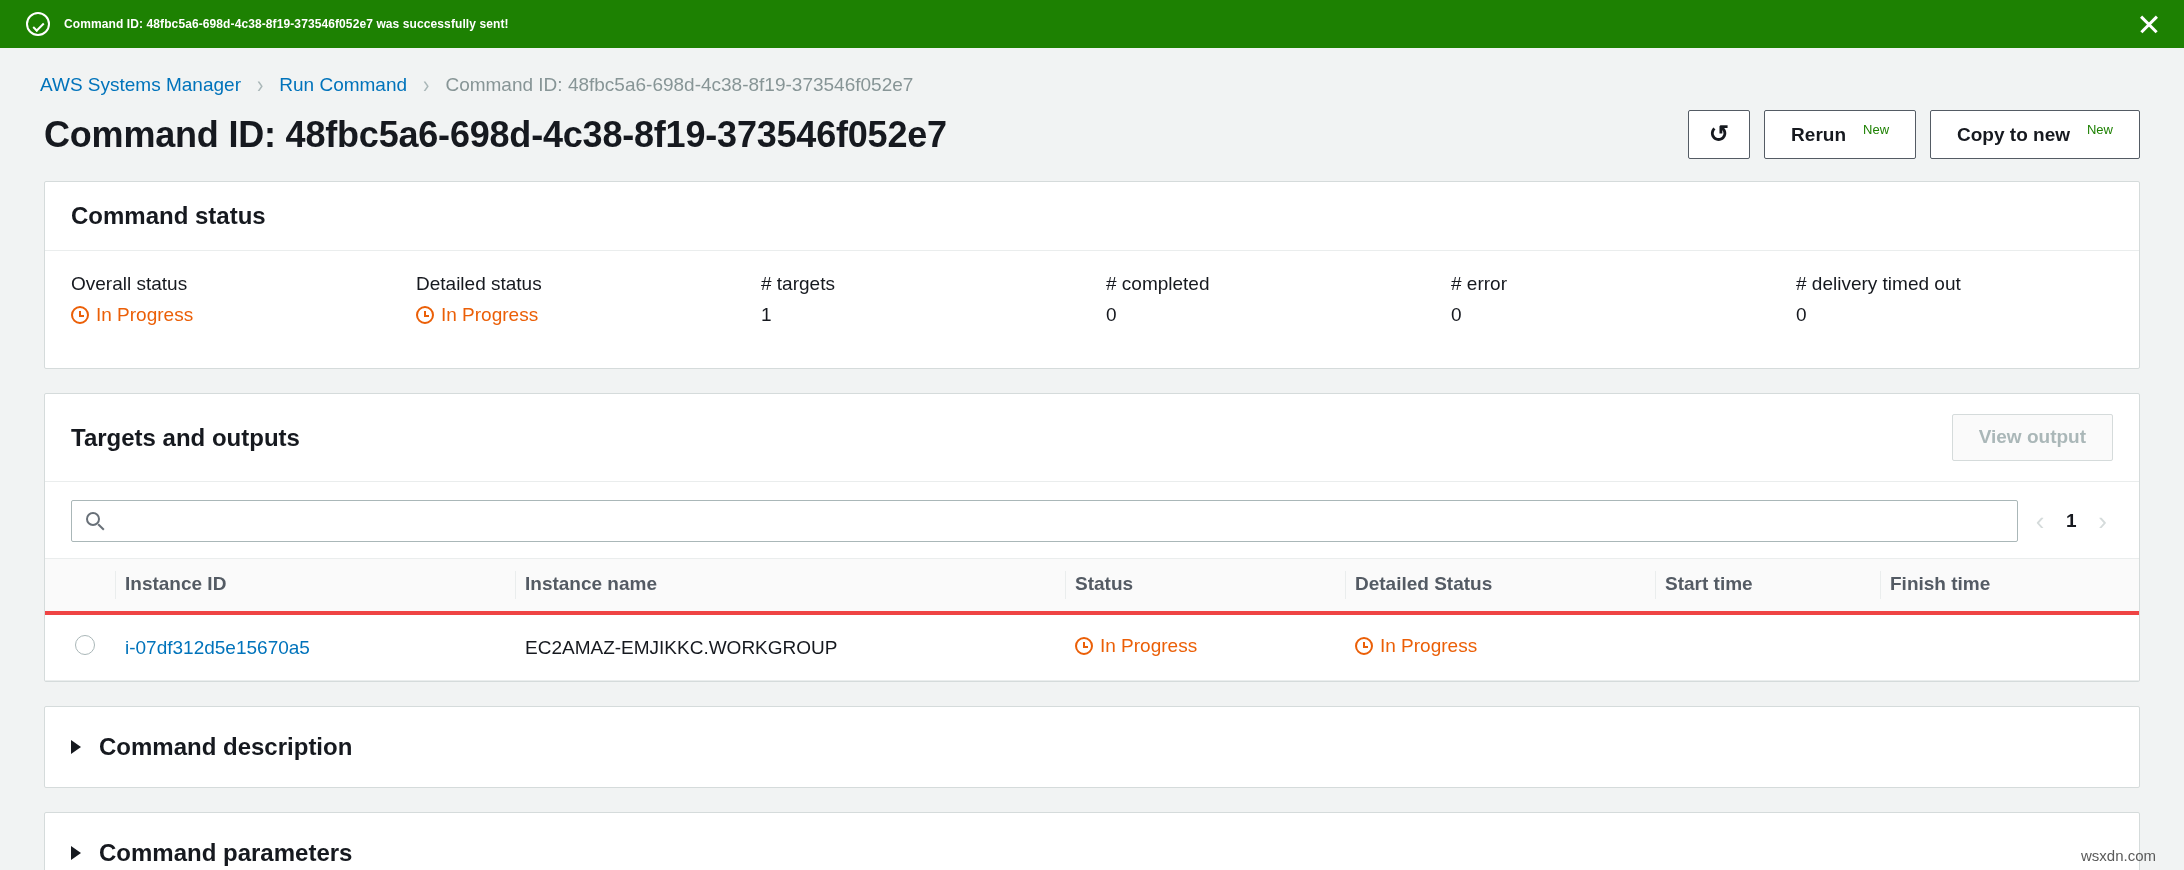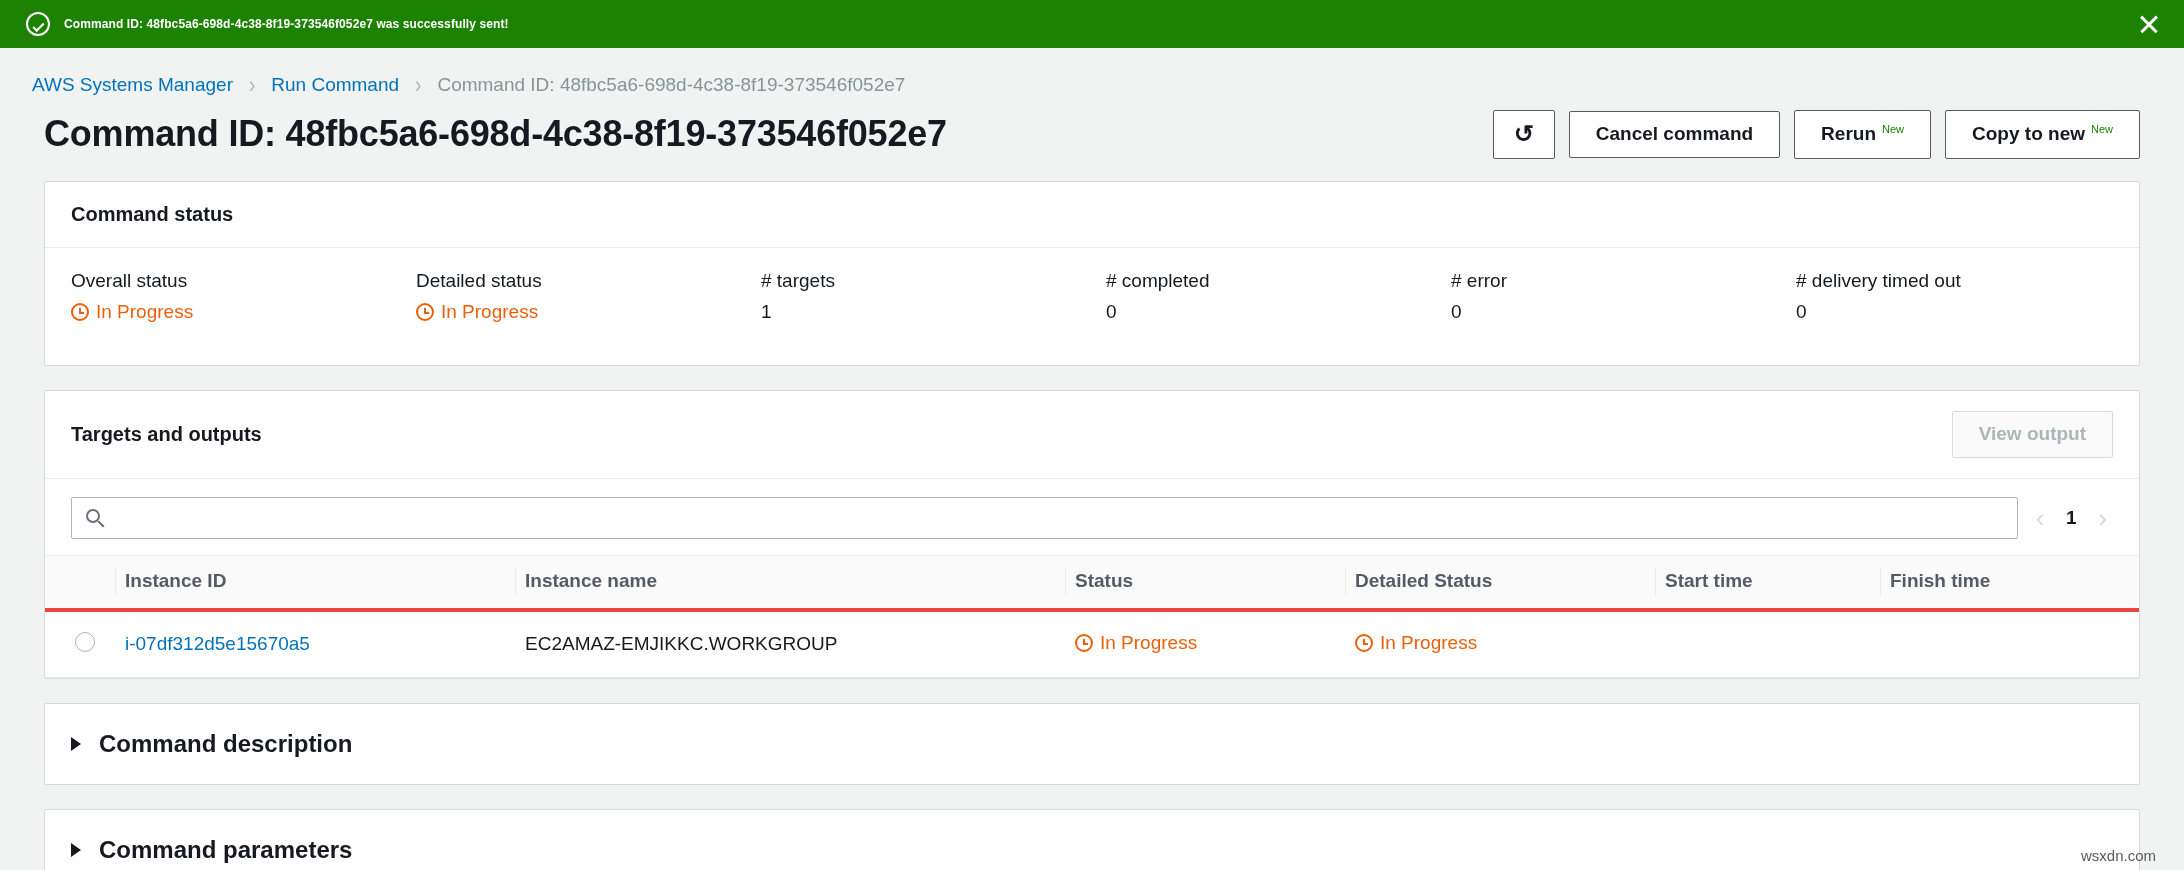--- a/index.html
+++ b/index.html
@@ -58,21 +58,21 @@
     width: 22px; height: 2.6px;
     background: #ffffff;
   }
   .banner-close::before { transform: rotate(45deg); }
   .banner-close::after  { transform: rotate(-45deg); }
 
   
   .breadcrumb {
     display: flex;
     align-items: center;
-    padding: 26px 0 0 32px;
+    padding: 26px 0 0 40px;
     font-size: 19px;
   }
   .crumb-link {
     color: #0073bb;
     text-decoration: none;
     cursor: pointer;
   }
   .crumb-current { color: #879596; }
   .crumb-sep {
     color: #aab7b8;
@@ -112,43 +112,43 @@
   }
   .btn-icon { padding: 11px 20px; }
   .refresh-glyph {
     display: inline-block;
     font-size: 24px;
     line-height: 1;
     transform: scaleX(-1);
   }
   .badge-new {
     color: #1d8102;
-    font-size: 11px;
+    font-size: 13px;
     font-weight: 400;
     vertical-align: super;
-    margin-left: 6px;
+    margin-left: 17px;
   }
 
   
   .card {
     background: #ffffff;
     border: 1px solid #d5dbdb;
     border-radius: 2px;
     margin: 0 44px 24px 44px;
   }
   .card-head {
     padding: 20px 26px;
     border-bottom: 1px solid #eaeded;
     display: flex;
     align-items: center;
     justify-content: space-between;
     min-height: 66px;
   }
   .card-title {
-    font-size: 20px;
+    font-size: 24px;
     font-weight: 700;
     color: #16191f;
   }
 
   
   .status-grid {
     display: flex;
     padding: 22px 26px 40px 26px;
   }
   .status-cell { flex: 0 0 auto; }
@@ -370,21 +370,20 @@
   <span class="crumb-sep">›</span>
   <span class="crumb-current">Command ID: 48fbc5a6-698d-4c38-8f19-373546f052e7</span>
 </div>
 
 <div class="page-header">
   <h1 class="page-title">Command ID: 48fbc5a6-698d-4c38-8f19-373546f052e7</h1>
   <div class="actions">
     <button class="btn btn-icon">
       <span class="refresh-glyph">↻</span>
     </button>
-    <button class="btn">Cancel command</button>
     <button class="btn">
       <span>Rerun</span><span class="badge-new">New</span>
     </button>
     <button class="btn">
       <span>Copy to new</span><span class="badge-new">New</span>
     </button>
   </div>
 </div>
 
 <div class="card">

